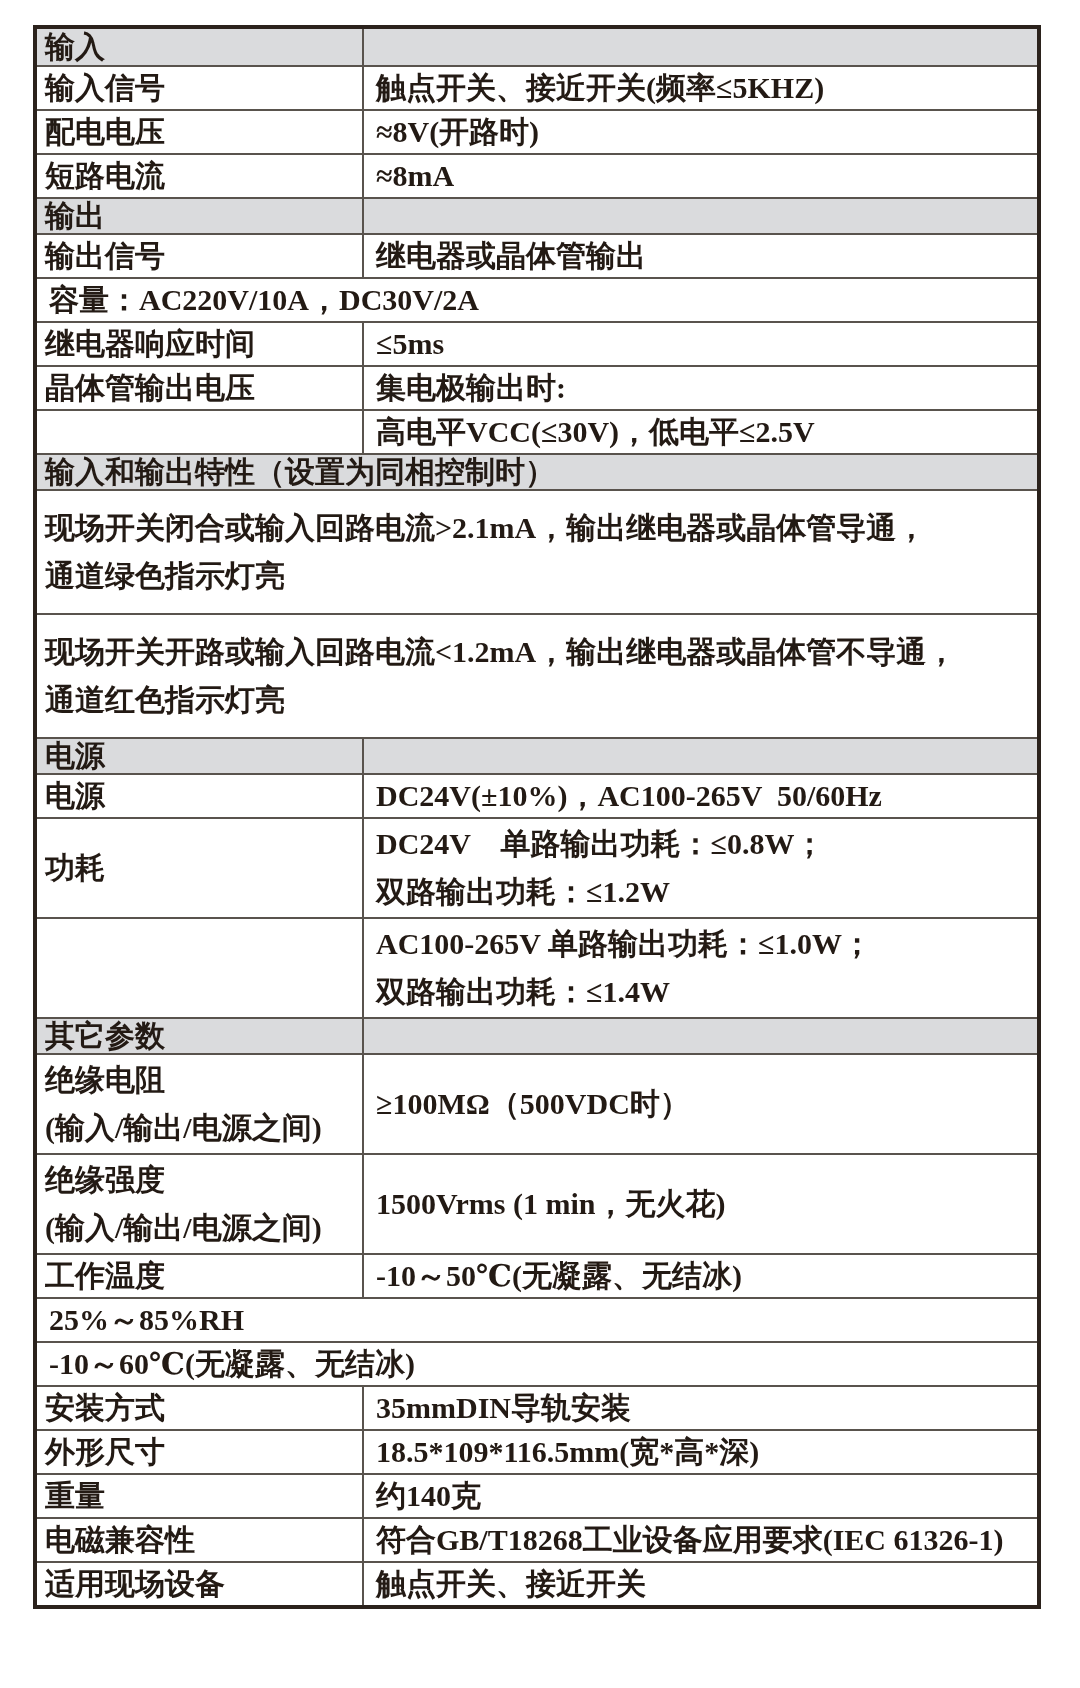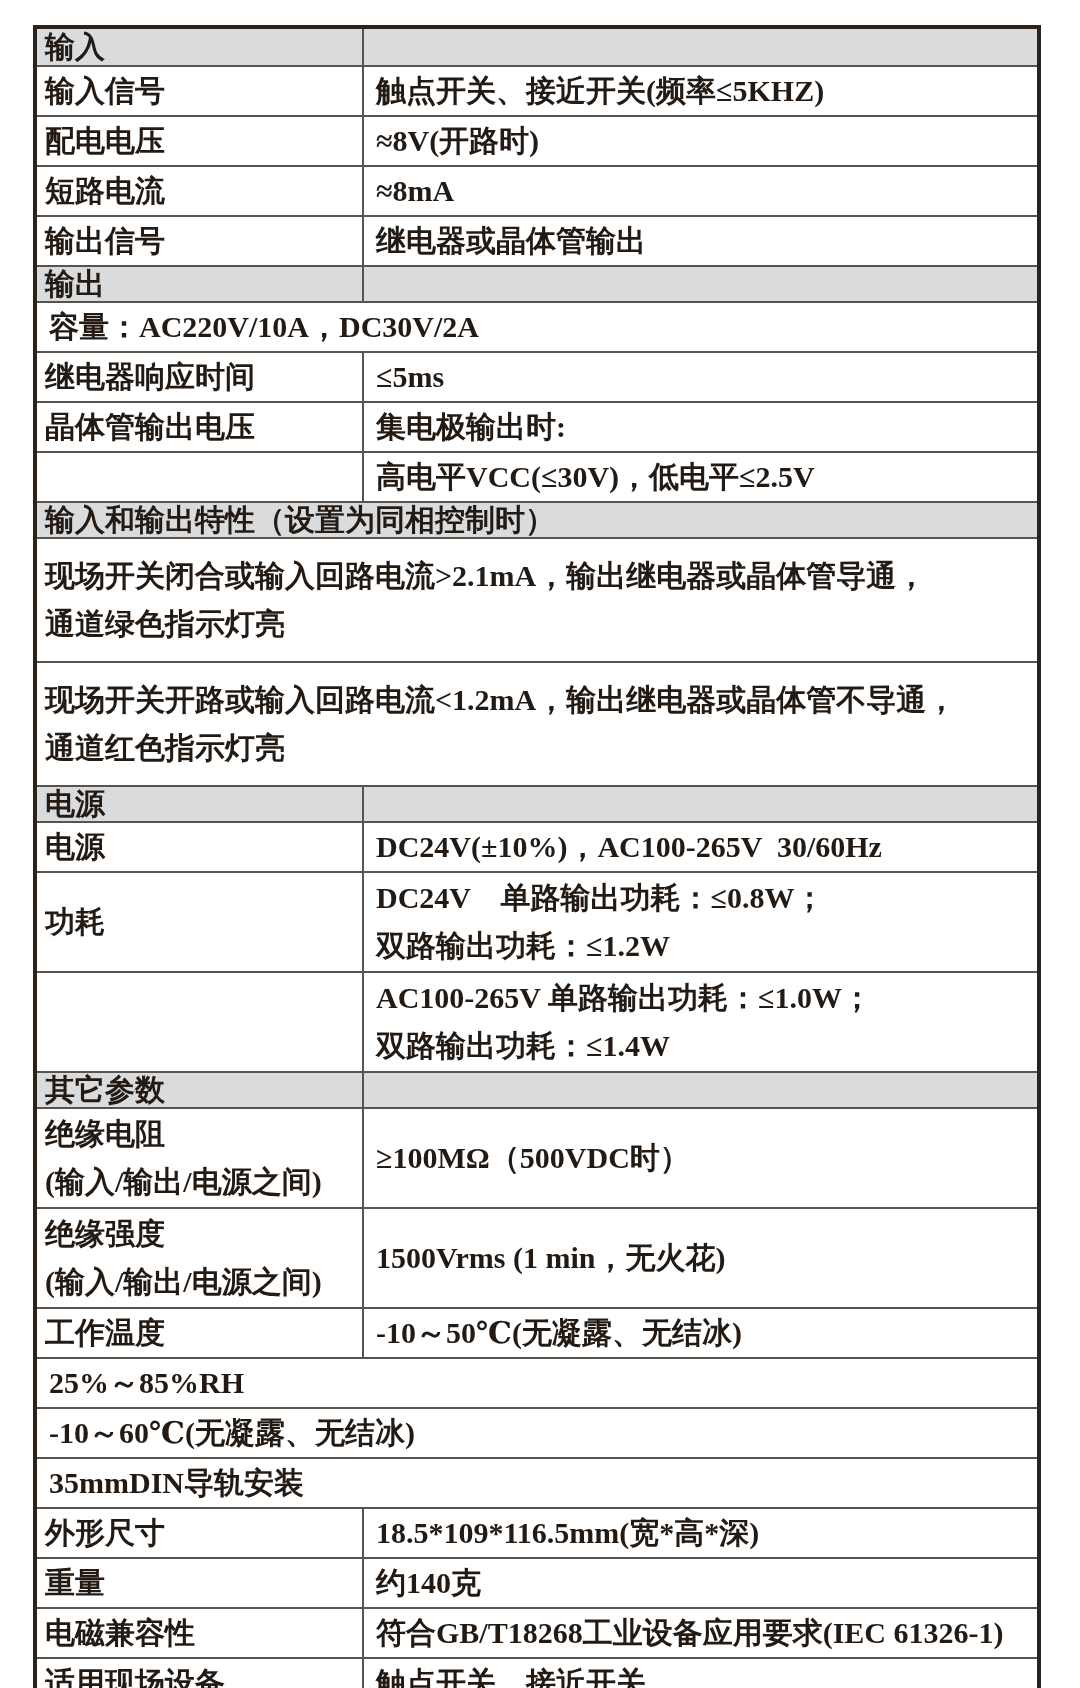--- a/index.html
+++ b/index.html
@@ -26,21 +26,21 @@
     font-size: 30px;
   }
   .r {
     display: flex;
     align-items: center;
     box-sizing: border-box;
     border-top: 2px solid #59534d;
     line-height: 48px;
   }
   .r:first-child { border-top: none; }
-  .r.s  { height: 50px; }
+  .r.s  { height: 44px; }
   .r.d  { height: 100px; justify-content: space-between; }
   .r.h  { height: 36px; background: #dadbdd; line-height: 34px; }
   .r.fd { height: 124px; }
   .cl {
     width: 327px;
     flex: 0 0 327px;
     box-sizing: border-box;
     border-right: 2px solid #59534d;
     padding-left: 8px;
     padding-right: 2px;
@@ -88,28 +88,28 @@
   <div class="r s">
     <div class="cl">配电电压</div>
     <div class="cv">≈8V(开路时)</div>
   </div>
 
   <div class="r s">
     <div class="cl">短路电流</div>
     <div class="cv">≈8mA</div>
   </div>
 
+  <div class="r h">
+    <div class="cl">输出</div>
+    <div class="cv"></div>
+  </div>
+
   <div class="r s">
     <div class="cl">输出信号</div>
     <div class="cv">继电器或晶体管输出</div>
-  </div>
-
-  <div class="r h">
-    <div class="cl">输出</div>
-    <div class="cv"></div>
   </div>
 
   <div class="r s">
     <div class="cv">容量：AC220V/10A，DC30V/2A</div>
   </div>
 
   <div class="r s">
     <div class="cl">继电器响应时间</div>
     <div class="cv">≤5ms</div>
   </div>
@@ -138,21 +138,21 @@
 通道红色指示灯亮</div>
   </div>
 
   <div class="r h">
     <div class="cl">电源</div>
     <div class="cv"></div>
   </div>
 
   <div class="r s">
     <div class="cl">电源</div>
-    <div class="cv">DC24V(±10%)，AC100-265V  30/60Hz</div>
+    <div class="cv">DC24V(±10%)，AC100-265V  50/60Hz</div>
   </div>
 
   <div class="r d">
     <div class="cl">功耗</div>
     <div class="cv">DC24V    单路输出功耗：≤0.8W；
 双路输出功耗：≤1.2W</div>
   </div>
 
   <div class="r d">
     <div class="cl"></div>
@@ -184,20 +184,21 @@
 
   <div class="r s">
     <div class="cv">25%～85%RH</div>
   </div>
 
   <div class="r s">
     <div class="cv">-10～60℃(无凝露、无结冰)</div>
   </div>
 
   <div class="r s">
+    <div class="cl">安装方式</div>
     <div class="cv">35mmDIN导轨安装</div>
   </div>
 
   <div class="r s">
     <div class="cl">外形尺寸</div>
     <div class="cv">18.5*109*116.5mm(宽*高*深)</div>
   </div>
 
   <div class="r s">
     <div class="cl">重量</div>

